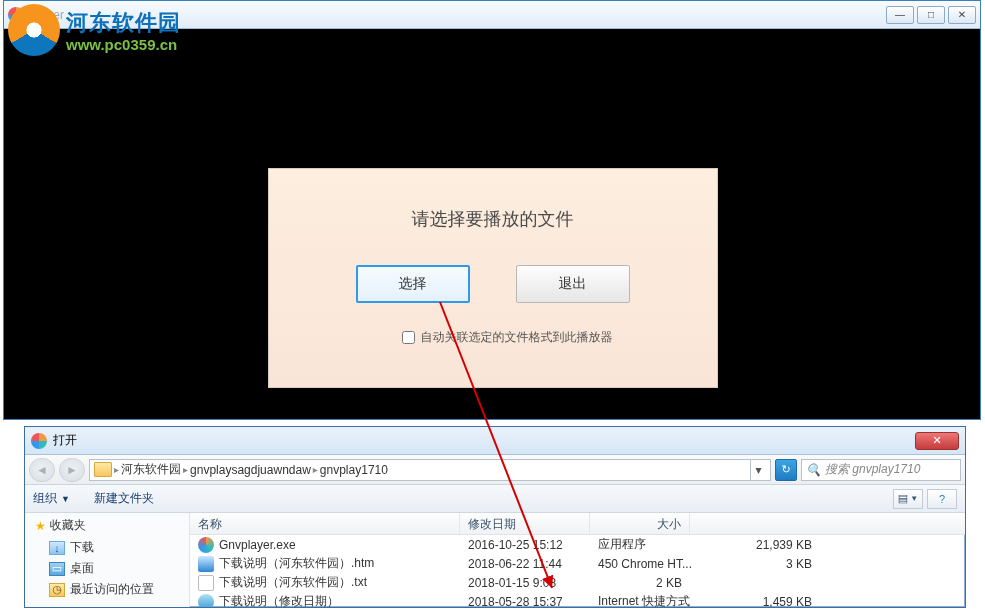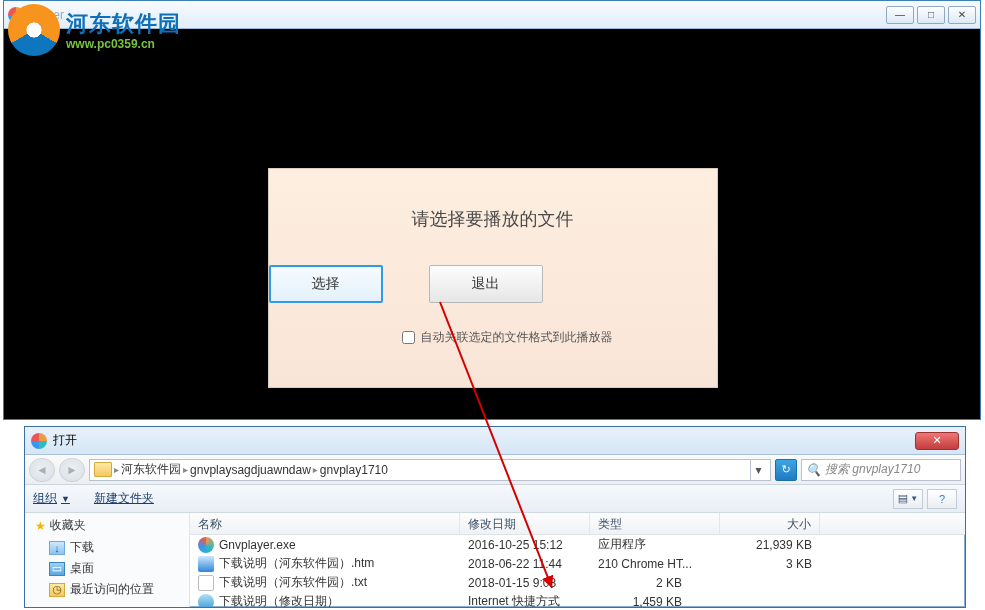--- a/index.html
+++ b/index.html
@@ -14,26 +14,26 @@
     .win-btn { width: 28px; height: 18px; margin-left: 3px; border: 1px solid #8fa9c4; border-radius: 2px; background: linear-gradient(#fefefe,#dce9f5); display: flex; align-items: center; justify-content: center; font-size: 10px; color: #445; cursor: pointer; }
     .win-x { color: #444; }
     
     .player-body { position: absolute; left: 0; top: 28px; right: 0; bottom: 0; background: #000; }
     
     
     .watermark { position: absolute; left: 8px; top: 4px; display: flex; align-items: center; z-index: 10; }
     .wm-logo { width: 52px; height: 52px; border-radius: 50%; background: radial-gradient(circle, #fff 0 20%, transparent 21%), conic-gradient(#f7941d 0 120deg,#0e76bc 120deg 240deg,#f7941d 240deg 360deg); position: relative; }
     .wm-text { margin-left: 6px; }
     .wm-cn { font-size: 22px; font-weight: bold; color: #0e70b8; font-family: "SimHei"; letter-spacing: 1px; }
-    .wm-url { font-size: 12px; color: #7ac142; font-weight: bold; margin-top: -2px; }
+    .wm-url { font-size: 15px; color: #7ac142; font-weight: bold; margin-top: -2px; }
     
     
     .center-dialog { position: absolute; left: 50%; top: 168px; transform: translateX(-50%); width: 450px; height: 220px; background: linear-gradient(#fdeee0,#f9e5d7); border: 1px solid #d8ccc0; }
     .center-dialog .msg { text-align: center; font-size: 18px; color: #4a4a4a; margin-top: 38px; }
-    .center-dialog .btnrow { display: flex; justify-content: flex-start; gap: 46px; margin-top: 34px; }
+    .center-dialog .btnrow { display: flex; justify-content: center; gap: 46px; margin-top: 34px; }
     .dlg-btn { width: 114px; height: 38px; border: 1px solid #b8b8b8; background: linear-gradient(#fdfdfd,#e6e6e6); font-size: 14px; color: #333; cursor: pointer; border-radius: 2px; }
     .dlg-btn.primary { border: 2px solid #2f9be6; background: linear-gradient(#f6fbfe,#e4f1fb); }
     .chk-row { display: flex; align-items: center; justify-content: center; margin-top: 26px; gap: 6px; color: #555; font-size: 12px; padding-left: 29px; }
     .chk-row input { width: 13px; height: 13px; }
     
     
     .arrow-svg { position: absolute; left: 0; top: 0; width: 985px; height: 610px; pointer-events: none; z-index: 30; }
     
     
     .filedlg { position: absolute; left: 24px; top: 426px; width: 942px; height: 182px; background: #fff; border: 1px solid #3b6ea5; box-shadow: 0 0 0 1px #89aed0 inset; overflow: hidden; }
@@ -47,21 +47,21 @@
     .breadcrumbs { flex: 1; height: 22px; background: #fff; border: 1px solid #b7c2ce; display: flex; align-items: center; padding: 0 4px; gap: 2px; overflow: hidden; }
     .bc-seg { display: flex; align-items: center; gap: 2px; color: #333; cursor: pointer; white-space: nowrap; }
     .bc-seg .chev { color: #888; font-size: 10px; }
     .folder-ico { width: 18px; height: 15px; background: linear-gradient(#ffe9a6,#f6c85f); border: 1px solid #d4a93a; border-radius: 1px; }
     .bc-dd { width: 16px; color: #555; text-align: center; cursor: pointer; border-left: 1px solid #b7c2ce; height: 100%; display: flex; align-items: center; justify-content: center; }
     .refresh { width: 22px; height: 22px; background: linear-gradient(#3da5e4,#1f7bc2); border: 1px solid #1d6da8; border-radius: 2px; color: #fff; display: flex; align-items: center; justify-content: center; font-size: 11px; cursor: pointer; }
     .search-box { width: 160px; height: 22px; border: 1px solid #b7c2ce; background: #fff; display: flex; align-items: center; padding: 0 4px; color: #888; font-style: italic; gap: 4px; }
     .search-box span:first-child { color: #2a6fb0; }
     
     .fd-toolbar { height: 28px; background: linear-gradient(#f6f9fc,#e8eef5); border-bottom: 1px solid #cfd8e1; display: flex; align-items: center; padding: 0 8px; }
-    .tb-item { color: #1a3e6e; cursor: pointer; display: flex; align-items: center; gap: 4px; text-decoration: underline; }
+    .tb-item { color: #1a3e6e; cursor: pointer; display: flex; align-items: center; gap: 4px; }
     .tb-item .dd { font-size: 9px; }
     .tb-sep { margin: 0 12px; color: #cbd3db; }
     .tb-spacer { flex: 1; }
     .tb-icon { width: 30px; height: 20px; border: 1px solid #c3ccd6; background: linear-gradient(#fff,#e9eef4); margin-left: 4px; display: flex; align-items: center; justify-content: center; color: #3d5977; cursor: pointer; font-size: 11px; gap: 2px; }
     
     .fd-body { display: flex; height: 96px; }
     .fd-side { width: 165px; border-right: 1px solid #dfe5eb; background: #fafbfc; padding: 4px 0 0 10px; overflow: hidden; }
     .side-header { display: flex; align-items: center; gap: 4px; color: #333; margin-bottom: 3px; }
     .star { color: #f4b400; font-size: 12px; }
     .side-item { display: flex; align-items: center; gap: 5px; padding: 2px 0 2px 14px; color: #333; cursor: pointer; }
@@ -193,54 +193,54 @@
       <div class="side-item">
           <div class="s-ico ico-rec">◷</div>
           <span>最近访问的位置</span>
         </div>
     </div>
 
     <div class="fd-list">
       <div class="list-head">
         <div class="c-name">名称</div>
         <div class="c-date">修改日期</div>
-        <div class="c-type">类型</div>
         <div class="c-size">大小</div>
       </div>
       <div id="rows">
           <div class="row">
             <div class="c-name">
               <div class="f-ico exe-i"></div>
               <span>Gnvplayer.exe</span>
             </div>
             <div class="c-date">2016-10-25 15:12</div>
             <div class="c-type">应用程序</div>
             <div class="c-size">21,939 KB</div>
           </div>
           <div class="row">
             <div class="c-name">
               <div class="f-ico htm-i"></div>
               <span>下载说明（河东软件园）.htm</span>
             </div>
             <div class="c-date">2018-06-22 11:44</div>
-            <div class="c-type">210 Chrome HT...</div>
+            <div class="c-type">450 Chrome HT...</div>
             <div class="c-size">3 KB</div>
           </div>
           <div class="row">
             <div class="c-name">
               <div class="f-ico txt-i"></div>
               <span>下载说明（河东软件园）.txt</span>
             </div>
             <div class="c-date">2018-01-15 9:08</div>
             <div class="c-size">2 KB</div>
           </div>
           <div class="row">
             <div class="c-name">
               <div class="f-ico url-i"></div>
               <span>下载说明（修改日期）</span>
             </div>
+            <div class="c-date">2018-05-28 15:37</div>
             <div class="c-type">Internet 快捷方式</div>
             <div class="c-size">1,459 KB</div>
           </div>
         </div>
     </div>
   </div>
 </div>
 
 </body></html>

